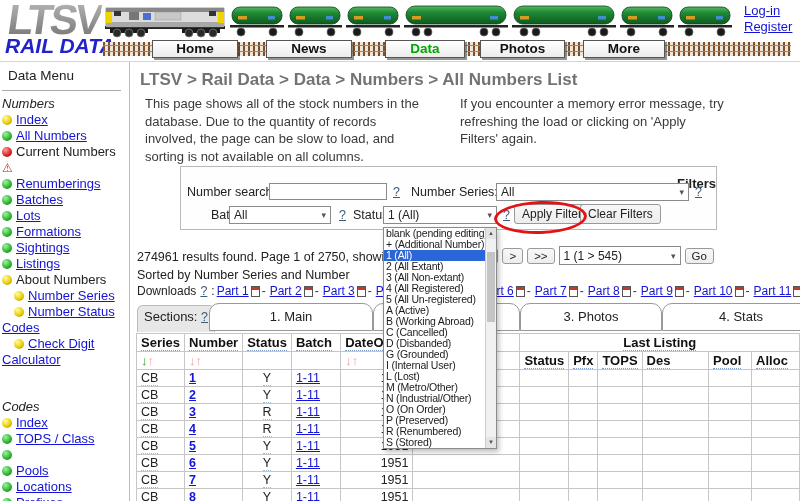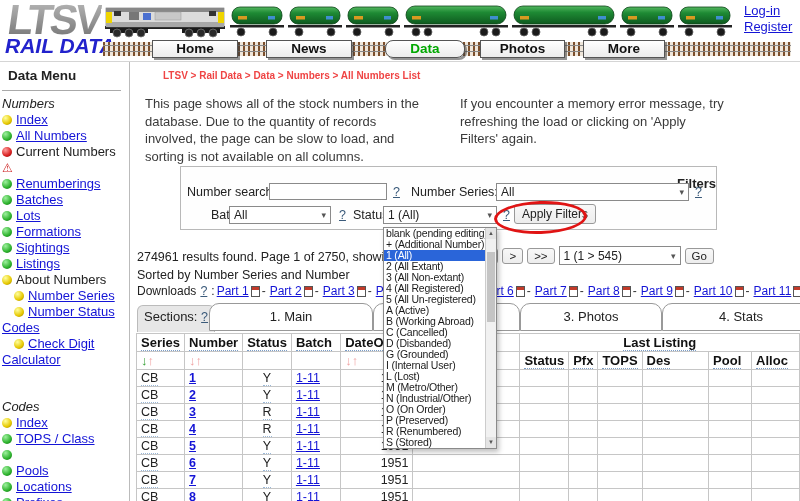--- a/index.html
+++ b/index.html
@@ -21,41 +21,41 @@
   .login-box { position:absolute; left:744px; top:3px; font-size:13px; line-height:16px; }
   .login-box a { color:var(--link_blue); text-decoration:underline; display:block; }
   .navtrack { position:absolute; left:103px; top:42px; width:688px; height:14px;
     background:
       linear-gradient(to bottom, rgba(0,0,0,0) 3px, #8a8a8a 3px 4px, rgba(0,0,0,0) 4px 9px, #8a8a8a 9px 10px, rgba(0,0,0,0) 10px),
       repeating-linear-gradient(90deg, #7c4f2c 0 2px, #efe6da 2px 5px);
   }
   .navbtn { position:absolute; top:40px; height:18px; background:linear-gradient(#ffffff,#ececec);
     border:1px solid #555; box-shadow:2px 2px 0 rgba(60,60,60,.55);
     font-weight:bold; font-size:13.5px; text-align:center; line-height:16px; color:#111; cursor:pointer; }
-  .navbtn.active { color:var(--accent_green);border-radius:8px; }
+  .navbtn.active { color:var(--accent_green); }
   .hdr-sep { position:absolute; left:0; top:61px; width:800px; height:1px; background:#d5d5d5; }
 
   
   .sidebar { position:absolute; left:0; top:62px; width:130px; height:439px;
     border-right:1px solid #bbb; padding:6px 2px 0 2px; }
-  .sb-title { font-size:13.5px; font-weight:bold; color:#222; padding-left:6px; }
+  .sb-title { font-size:13.5px; font-weight:normal; color:#222; padding-left:6px; }
   .sb-hr { border:none; border-top:1px solid #aaa; margin:7px 6px 5px 0; }
   .sb-item { font-size:13px; line-height:16px; }
   .sb-section { font-size:13px; line-height:16px; font-style:italic; color:#222; }
   .sb-section.gap { margin-top:31px; }
   .dot { display:inline-block; width:10px; height:10px; border-radius:50%; margin-right:4px; vertical-align:-1px; }
   .dot.yellow { background:radial-gradient(circle at 35% 30%, #ffff9e, var(--dot_yellow) 60%, #8f7400); }
   .dot.green  { background:radial-gradient(circle at 35% 30%, #9ef09e, var(--dot_green) 60%, #0d5f0d); }
   .dot.red    { background:radial-gradient(circle at 35% 30%, #ff9d9d, var(--dot_red) 60%, #7c0808); }
   .indent { display:inline-block; width:12px; }
   .sb-link { color:var(--link_blue); text-decoration:underline; }
   .warn { color:#cc2020; font-size:12px; }
 
   
-  .breadcrumb { position:absolute; left:163px; top:70px; font-size:10px; font-weight:bold; color:#ef4444; }
+  .breadcrumb { position:absolute; left:140px; top:70px; font-size:17px; font-weight:bold; color:#737373; }
   .intro-left { position:absolute; left:145px; top:95px; width:284px; font-size:13px; line-height:17.5px; color:#3a3a3a; }
   .intro-right { position:absolute; left:460px; top:95px; width:266px; font-size:13px; line-height:17.5px; color:#3a3a3a; }
 
   
   .filters { position:absolute; left:180px; top:166px; width:537px; height:64px;
     border:1px solid #b8b8b8; background:#fefefe; }
   .filters .f-title { position:absolute; left:0; right:0; top:9px; text-align:right; font-size:13px; font-weight:bold; }
   .f-el { position:absolute; font-size:12.5px; color:#222; white-space:nowrap; }
   .tinput { position:absolute; width:118px; height:17px; border:1px solid #8a8a8a; background:#fff; font-size:12px; padding:0 3px; }
   .fselect { position:absolute; height:18px; border:1px solid #8a8a8a; background:#fff; font-size:12px;
@@ -244,20 +244,21 @@
       <span class="sar">▾</span>
     </div>
   <span class="f-el help" style="left:158px;top:41px;">?</span>
   <span class="f-el" style="left:172px;top:41px;">Status:</span>
   <div class="fselect" style="left:202px;top:39px;width:114px;">
       <span>1 (All)</span>
       <span class="sar">▾</span>
     </div>
   <span class="f-el help" style="left:322px;top:41px;">?</span>
   <button class="btn apply-btn">Apply Filters</button>
+  <button class="btn clear-btn">Clear Filters</button>
 </div>
 <div class="ellipse"></div>
 
 <div class="summary">274961 results found. Page 1 of 2750, showing results 1 to 100.</div>
 <div class="pager">
   <button class="btn pbtn">|&lt;</button>
   <button class="btn pbtn">&lt;</button>
   <button class="btn pbtn">&gt;</button>
   <button class="btn pbtn">&gt;&gt;</button>
   <div class="fselect pselect">

